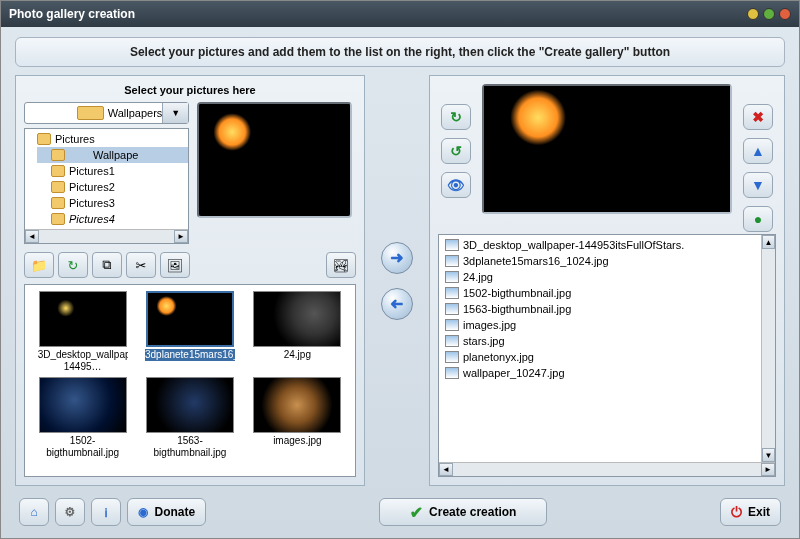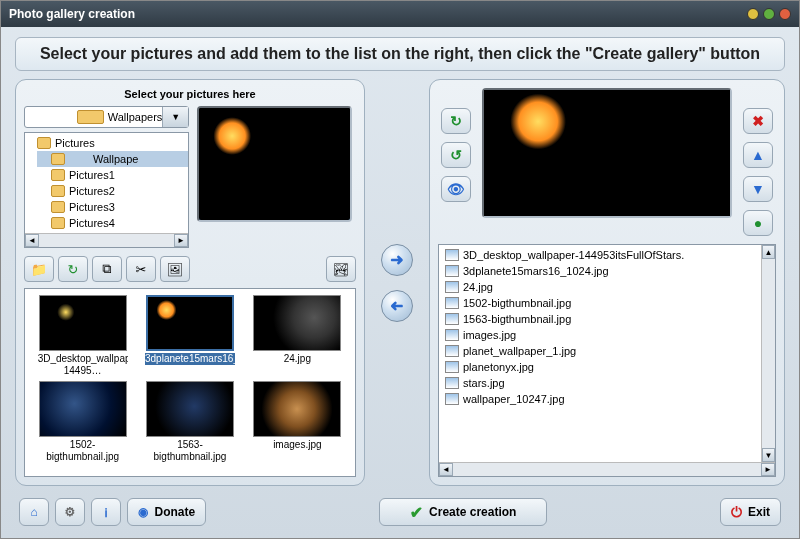--- a/index.html
+++ b/index.html
@@ -3,23 +3,23 @@
 <meta charset="utf-8">
 <style>
 * { box-sizing: border-box; margin: 0; padding: 0; font-family: Arial, sans-serif; }
 body { background: #fff; width: 800px; height: 539px; overflow: hidden; }
 .window { width: 800px; height: 539px; background: linear-gradient(#e0e8ef,#cfd9e2); border: 1px solid #888; display: flex; flex-direction: column; }
 .titlebar { height: 26px; background: linear-gradient(#4a5864,#2f3a44); color: #fff; display: flex; align-items: center; padding: 0 8px; font-size: 12px; font-weight: bold; }
 .titlebar .spacer { flex: 1; }
 .title-btn { width: 12px; height: 12px; border-radius: 50%; margin-left: 4px; border: 1px solid #333; }
 .tb1{background:#e0c040;} .tb2{background:#60b040;} .tb3{background:#e06040;}
 .content { flex: 1; padding: 10px 14px 8px; display: flex; flex-direction: column; gap: 8px; }
-.banner { background: linear-gradient(#f3f7fa,#dee8f0); border: 1px solid #a7b5c2; border-radius: 6px; padding: 7px 1px; text-align: center; font-size: 16px; font-weight: bold; color: #222; }
+.banner { background: linear-gradient(#f3f7fa,#dee8f0); border: 1px solid #a7b5c2; border-radius: 6px; padding: 7px 1px; text-align: center; font-size: 12px; font-weight: bold; color: #222; }
 .main { flex: 1; display: flex; gap: 8px; }
-.panel { background: linear-gradient(#edf2f6,#dbe4ec); border: 1px solid #9fb0bf; border-radius: 11px; padding: 8px; display: flex; flex-direction: column; }
+.panel { background: linear-gradient(#edf2f6,#dbe4ec); border: 1px solid #9fb0bf; border-radius: 0; padding: 8px; display: flex; flex-direction: column; }
 .left-panel { width: 350px; }
 .mid-col { width: 48px; display: flex; flex-direction: column; align-items: center; justify-content: center; gap: 14px; }
 .right-panel { flex: 1; }
 .panel-title { font-size: 11px; font-weight: bold; text-align: center; margin-bottom: 6px; }
 .left-top { display: flex; gap: 8px; }
 .left-top-left { width: 165px; display: flex; flex-direction: column; gap: 4px; }
 .combo { display: flex; border: 1px solid #8a98a6; background: #fff; height: 22px; align-items: center; font-size: 11px; border-radius: 3px; padding-left: 48px; }
 .combo .folder-ic { width: 16px; height: 14px; background:#f2c96b; border:1px solid #c09030; border-radius:2px; margin:0 4px; }
 .combo span { flex:1; }
 .combo .dd { width:18px; height:100%; background: linear-gradient(#f0f4f8,#c8d4de); border-left:1px solid #9aa8b5; display:flex;align-items:center;justify-content:center;font-size:9px; }
@@ -47,21 +47,21 @@
 .space3{background:radial-gradient(circle at 70% 40%,#555 0%,#333 30%,#000 60%);}
 .space4{background:radial-gradient(circle at 40% 40%,#335588 0%,#001030 60%,#000);}
 .space5{background:radial-gradient(circle at 55% 45%,#223a66 0%,#000 70%);}
 .space6{background:radial-gradient(circle at 50% 50%,#c89050 0%,#805020 35%,#000 70%);}
 .round-btn { width:32px; height:32px; border-radius:50%; background:radial-gradient(circle at 35% 30%,#fff,#cfe0f0 40%,#9fbad4); border:1px solid #7a8fa4; display:flex;align-items:center;justify-content:center; font-size:16px; color:#2a6ad0; cursor:pointer; font-weight:bold; }
 .right-top { display:flex; gap:8px; }
 .rt-left-btns, .rt-right-btns { width:36px; display:flex; flex-direction:column; gap:8px; align-items:center; justify-content:flex-start; padding-top:20px;}
 .sq-btn { width:30px; height:26px; border-radius:6px; background:linear-gradient(#f3f7fa,#d3dee7); border:1px solid #97a6b4; display:flex;align-items:center;justify-content:center; font-size:14px; cursor:pointer; font-weight:bold; }
 .red{color:#d02020;} .green{color:#209030;} .blue{color:#2a6ad0;}
 .right-preview { flex:1; height:130px; border:2px inset #b0bcc8; border-radius:4px; background:#000; }
-.file-list { flex:1; margin-top:8px; border:1px solid #8a98a6; background:#fff; font-size:11px; position:relative; overflow:hidden; }
+.file-list { flex:1; margin-top:2px; border:1px solid #8a98a6; background:#fff; font-size:11px; position:relative; overflow:hidden; }
 .file-list-inner { padding:2px; }
 .file-row { display:flex; align-items:center; height:16px; gap:4px; padding-left:4px; }
 .file-row .pic-ic { width:14px; height:12px; border:1px solid #888; background:linear-gradient(#9ec4e8,#fff); }
 .file-scroll-v { position:absolute; top:0; right:0; bottom:14px; width:14px; background:#e4e9ee; border-left:1px solid #bbb; display:flex; flex-direction:column; }
 .file-scroll-v .arr{height:14px;background:linear-gradient(#f0f4f8,#c8d4de);border:1px solid #9aa8b5;font-size:8px;display:flex;align-items:center;justify-content:center;}
 .file-scroll-v .thumb-bar{flex:1;}
 .file-scroll-h { position:absolute; bottom:0; left:0; right:0; height:14px; background:#e4e9ee; border-top:1px solid #bbb; display:flex; }
 .file-scroll-h .arr{width:14px;background:linear-gradient(#f0f4f8,#c8d4de);border:1px solid #9aa8b5;font-size:8px;display:flex;align-items:center;justify-content:center;}
 .file-scroll-h .track{flex:1;}
 .footer { height: 36px; display:flex; align-items:center; gap:6px; padding: 0 4px; }
@@ -111,21 +111,21 @@
                     <span>Pictures1</span>
                   </div>
                   <div class="tree-row" style="padding-left: 14px;">
                     <span class="fic"></span>
                     <span>Pictures2</span>
                   </div>
                   <div class="tree-row" style="padding-left: 14px;">
                     <span class="fic"></span>
                     <span>Pictures3</span>
                   </div>
-                  <div class="tree-row" style="padding-left: 14px;">
+                  <div class="tree-row" style="padding-left: 14px; font-style: italic;">
                     <span class="fic"></span>
                     <span>Pictures4</span>
                   </div>
                   <div class="tree-row" style="padding-left: 14px;">
                     <span class="fic"></span>
                     <span>Pictures5</span>
                   </div>
                 </div>
               <div class="tree-scroll-h">
                 <div class="arr">◄</div>
@@ -250,29 +250,25 @@
               <div class="file-row">
                 <span class="pic-ic"></span>
                 <span>1563-bigthumbnail.jpg</span>
               </div>
               <div class="file-row">
                 <span class="pic-ic"></span>
                 <span>images.jpg</span>
               </div>
               <div class="file-row">
                 <span class="pic-ic"></span>
-                <span>planet_wallpaper_1.jpg</span>
+                <span>stars.jpg</span>
               </div>
               <div class="file-row">
                 <span class="pic-ic"></span>
                 <span>planetonyx.jpg</span>
-              </div>
-              <div class="file-row">
-                <span class="pic-ic"></span>
-                <span>stars.jpg</span>
               </div>
               <div class="file-row">
                 <span class="pic-ic"></span>
                 <span>wallpaper_10247.jpg</span>
               </div>
             </div>
           <div class="file-scroll-v">
             <div class="arr">▲</div>
             <div class="thumb-bar"></div>
             <div class="arr">▼</div>

